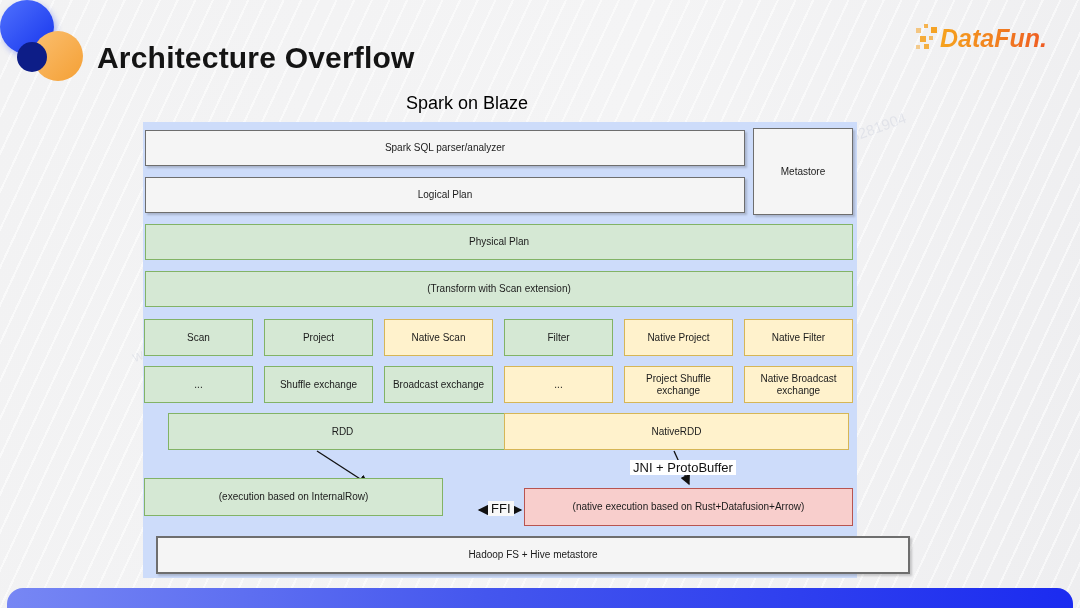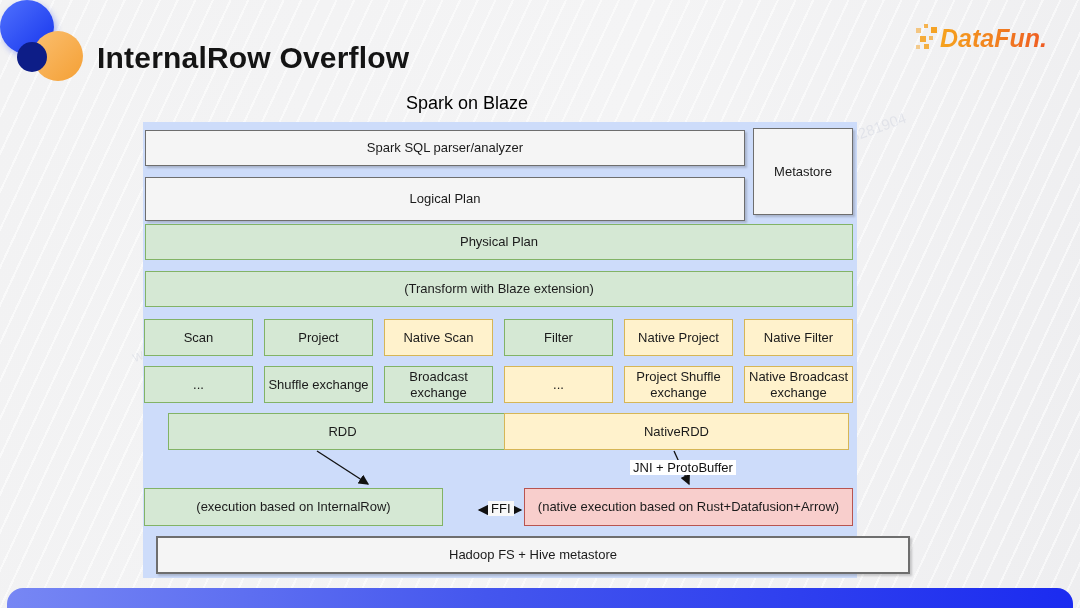--- a/index.html
+++ b/index.html
@@ -32,40 +32,40 @@
                 background:linear-gradient(90deg,#f6a31e 0%,#f07a20 60%,#ef5a23 100%);
                 -webkit-background-clip:text; background-clip:text; color:transparent; }
 
   .subtitle { position:absolute; left:406px; top:93px; font-size:18px; color:#000; }
 
   
   .panel { position:absolute; left:143px; top:122px; width:714px; height:456px;
            background:#cddcfa; }
 
   .bx { position:absolute; display:flex; align-items:center; justify-content:center;
-        text-align:center; font-size:13px; color:#1b1b1b; line-height:1.18; }
+        text-align:center; font-size:10px; color:#1b1b1b; line-height:1.18; }
   .gray   { background:#f5f5f5; border:1px solid #6e6e6e; box-shadow:1.5px 1.5px 2px rgba(0,0,0,.18); }
   .green  { background:#d5e8d4; border:1px solid #82b366; }
   .yellow { background:#fff2cc; border:1px solid #d6b656; }
   .pink   { background:#f8cecc; border:1px solid #b85450; }
 
   .b-sparksql  { left:2px;   top:8px;   width:600px; height:36px; }
   .b-metastore { left:610px; top:6px;   width:100px; height:87px; }
-  .b-logical   { left:2px;   top:55px;  width:600px; height:44px; }
+  .b-logical   { left:2px;   top:55px;  width:600px; height:36px; }
   .b-physical  { left:2px;   top:102px; width:708px; height:36px; }
   .b-transform { left:2px;   top:149px; width:708px; height:36px; }
 
   .op-grid { position:absolute; left:1px; top:197px; width:709px;
              display:grid; grid-template-columns:repeat(6,109px); grid-auto-rows:37px;
              column-gap:11px; row-gap:10px; }
   .op-grid .bx { position:static; }
 
   .b-rdd        { left:1px;   top:291px; width:349px; height:37px;margin-left:24px; }
   .b-nativerdd  { left:361px; top:291px; width:345px; height:37px; }
-  .b-exec       { left:1px;   top:366px; width:299px; height:38px; }
+  .b-exec       { left:1px;   top:356px; width:299px; height:38px; }
   .b-nexec      { left:381px; top:366px; width:329px; height:38px; }
   .b-hadoop     { left:13px;   top:414px; width:754px; height:38px; border-width:2px; }
 
   .float-label { position:absolute; background:#fff; font-size:13px; color:#111;
                  padding:0 3px; white-space:nowrap; }
   .jni-label { left:487px; top:338px; }
   .ffi-label { left:345px; top:379px; background:#f8f8f8; }
 
   .arrows { position:absolute; left:0; top:0; width:714px; height:456px; pointer-events:none; }
 
@@ -80,21 +80,21 @@
 </style>
 </head>
 <body>
 
 <div class="slide">
 
   <span class="logo-circle logo-blue"></span>
   <span class="logo-circle logo-orange"></span>
   <span class="logo-circle logo-navy"></span>
 
-  <h1 class="page-title">InternalRow Overflow</h1>
+  <h1 class="page-title">Architecture Overflow</h1>
 
   <div class="brand">
     <span class="brand-squares">
       <i style="left:0;top:4px;width:5px;height:5px;opacity:.55"></i>
       <i style="left:8px;top:0;width:4px;height:4px;opacity:.8"></i>
       <i style="left:15px;top:3px;width:6px;height:6px"></i>
       <i style="left:4px;top:12px;width:6px;height:6px;opacity:.9"></i>
       <i style="left:13px;top:12px;width:4px;height:4px;opacity:.7"></i>
       <i style="left:0;top:21px;width:4px;height:4px;opacity:.5"></i>
       <i style="left:8px;top:20px;width:5px;height:5px;opacity:.85"></i>
@@ -110,21 +110,21 @@
   <span class="wm" style="left:615px;top:345px">wanglei05 1678281904</span>
   <span class="wm" style="left:360px;top:505px">wanglei05 1678281904</span>
   <span class="wm" style="left:755px;top:135px">wanglei05 1678281904</span>
 
   <div class="panel">
 
     <div class="bx gray b-sparksql">Spark SQL parser/analyzer</div>
     <div class="bx gray b-metastore">Metastore</div>
     <div class="bx gray b-logical">Logical Plan</div>
     <div class="bx green b-physical">Physical Plan</div>
-    <div class="bx green b-transform">(Transform with Blaze extension)</div>
+    <div class="bx green b-transform">(Transform with Scan extension)</div>
 
     <div class="op-grid">
       <div class="bx green">Scan</div>
       <div class="bx green">Project</div>
       <div class="bx yellow">Native Scan</div>
       <div class="bx green">Filter</div>
       <div class="bx yellow">Native Project</div>
       <div class="bx yellow">Native Filter</div>
       <div class="bx green">...</div>
       <div class="bx green">Shuffle exchange</div>

